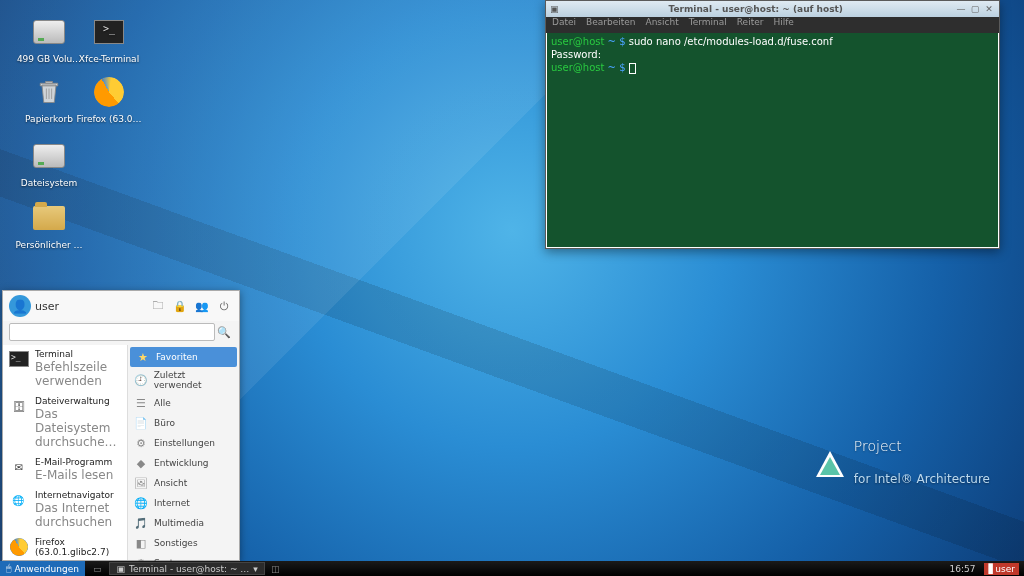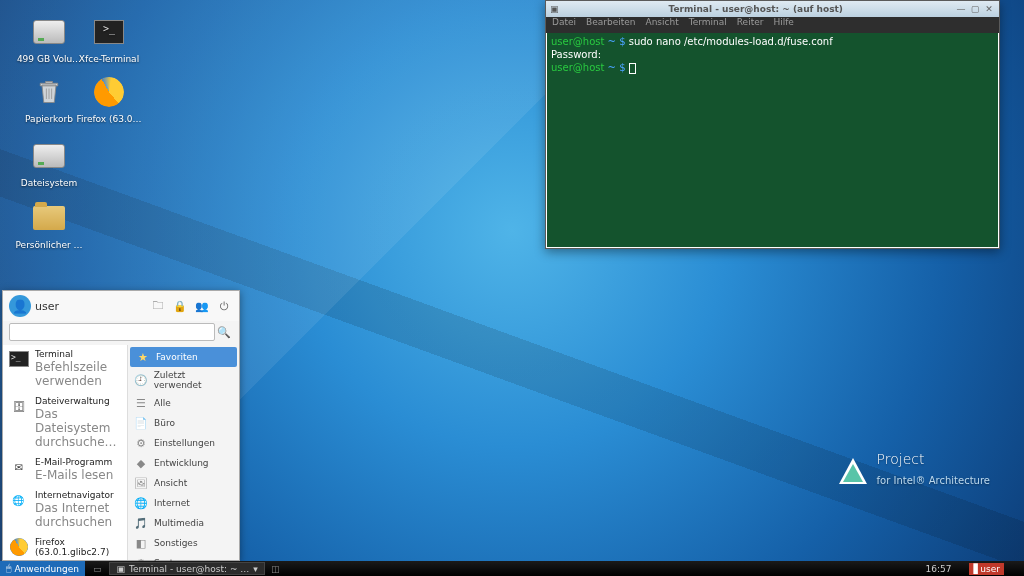--- a/index.html
+++ b/index.html
@@ -51,28 +51,28 @@
 .am-cats .citem.sel { background:#4a90d9; color:#fff; border-radius:2px; margin:0 2px; }
 .am-cats .citem.sel .cic { color:#ffd766; }
 .am-cats .cic { width:14px; height:14px; display:flex; align-items:center; justify-content:center; color:#888; font-size:11px; }
 
 
 .brand { position:absolute; right:34px; bottom:90px; color:#fff; display:flex; gap:10px; align-items:center; text-shadow:0 1px 2px rgba(0,0,0,.4); }
 .brand .logo { width:0; height:0; border-left:14px solid transparent; border-right:14px solid transparent; border-bottom:26px solid #fff; position:relative; }
 .brand .logo::after { content:""; position:absolute; left:-10px; top:6px; width:0; height:0; border-left:10px solid transparent; border-right:10px solid transparent; border-bottom:18px solid #59c4a8; }
 .brand .txt .l1 { font-size:22px; font-weight:300; }
 .brand .txt .l2 { font-size:14px; font-weight:300; margin-top:-4px; }
-.brand .txt .l3 { font-size:10px; color:#bcd9ee; margin-top:8px; }
+.brand .txt .l3 { font-size:12px; color:#bcd9ee; margin-top:18px; }
 
 
 .taskbar { position:absolute; left:0; right:0; bottom:0; height:15px; background:linear-gradient(#1a1a1a,#000); display:flex; align-items:center; color:#ccc; font-size:9px; }
 .taskbar .tb-app { background:#1e6bb8; padding:0 6px; height:100%; display:flex; align-items:center; gap:3px; color:#fff; }
 .taskbar .tb-task { background:#2b2b2b; border:1px solid #444; margin-left:4px; padding:0 6px; height:13px; display:flex; align-items:center; gap:4px; }
 .taskbar .spacer { flex:1; }
-.taskbar .tb-right { display:flex; align-items:center; gap:18px; padding-right:20px; }
+.taskbar .tb-right { display:flex; align-items:center; gap:9px; padding-right:5px; }
 .ubox { background:#c0392b; color:#fff; padding:0 4px; height:12px; display:flex; align-items:center; font-size:9px; }
 
 
 .hd { background:linear-gradient(#eee,#bbb); border:1px solid #888; width:32px; height:24px; border-radius:3px; position:relative; }
 .hd::after{content:"";position:absolute;bottom:2px;left:4px;width:6px;height:3px;background:#5a5;}
 .termic { background:#222; width:30px; height:24px; border:1px solid #888; color:#ddd; font-family:monospace; font-size:10px; padding:2px;}
 .trash { width:28px; height:30px; }
 .foldic { width:32px; height:24px; background:linear-gradient(#e7c97b,#d4a94b); border-radius:2px; position:relative; }
 .foldic::before{content:"";position:absolute;top:-4px;left:2px;width:12px;height:5px;background:#d4a94b;border-radius:2px 2px 0 0;}
 .fxic { width:30px;height:30px;border-radius:50%;background:radial-gradient(circle at 40% 35%, #5b9bd5, #2a5aa0);position:relative;overflow:hidden;}

